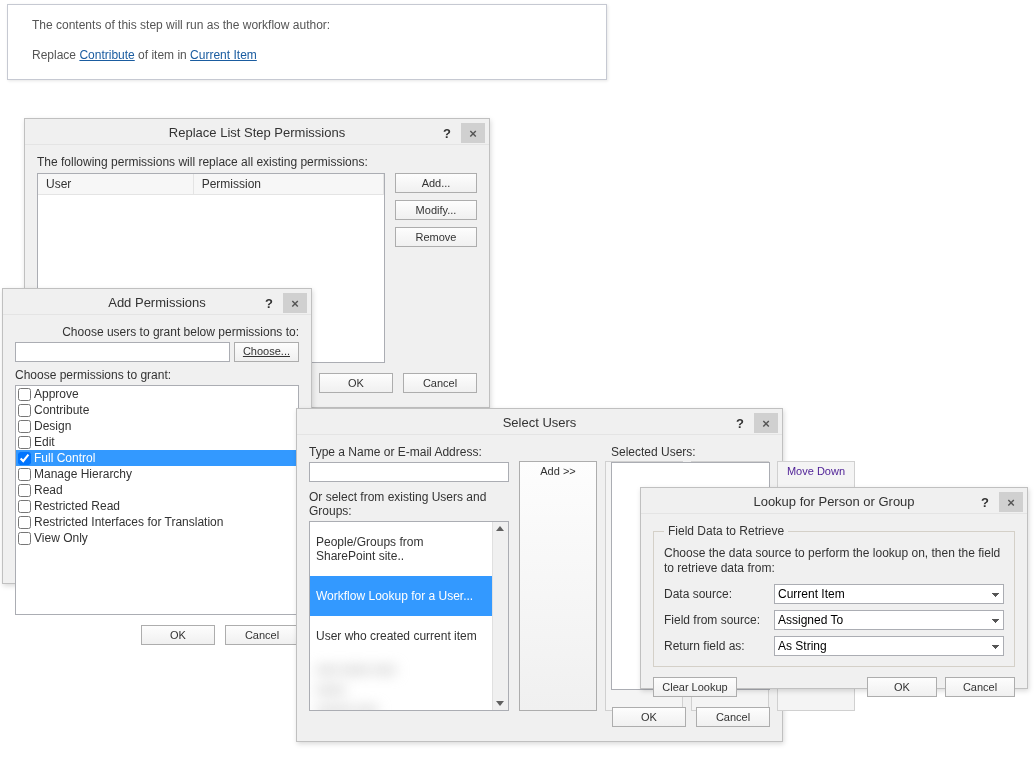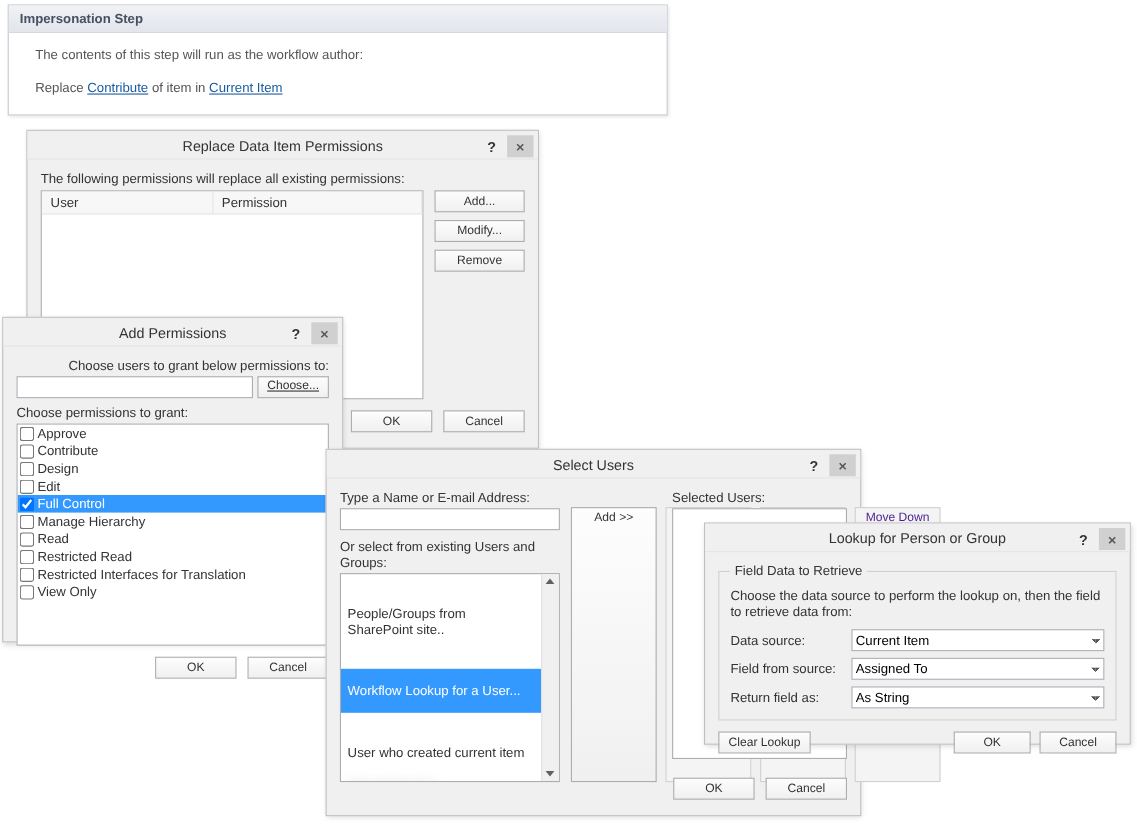--- a/index.html
+++ b/index.html
@@ -98,49 +98,48 @@
     background:#f0f0f0; border-left:1px solid #e0e0e0;
   }
   .vscroll::before, .vscroll::after {
     content:""; position:absolute; left:3px; width:0;height:0;
     border-left:4px solid transparent; border-right:4px solid transparent;
   }
   .vscroll::before { top:4px; border-bottom:5px solid #606060;}
   .vscroll::after { bottom:4px; border-top:5px solid #606060;}
 
   .blurred { filter: blur(7px); color:#bbb; padding:4px 6px; line-height:20px;}
-  .lb-item { padding:13px 6px;margin-top:16px; }
+  .lb-item { padding:13px 6px; }
   .lb-item.sel { background:#3399ff; color:#fff;}
   
   .sel-tri {
     appearance:none; -webkit-appearance:none;
     background:#fff;
     padding-right:18px;
     background-image: linear-gradient(45deg, transparent 50%, #555 50%), linear-gradient(135deg, #555 50%, transparent 50%);
     background-position: right 7px top 8px, right 3px top 8px;
     background-size: 4px 4px, 4px 4px;
     background-repeat:no-repeat;
   }
 </style>
 </head>
 <body>
 
 <div class="imp-panel">
-  <div class="imp-header">Impersonation Step</div>
   <div class="imp-body">
     <div>The contents of this step will run as the workflow author:</div>
     <div style="margin-top:10px;">
       <span>Replace </span><a>Contribute</a><span> of item in </span><a>Current Item</a>
     </div>
   </div>
 </div>
 
 <div class="dialog" style="left:24px; top:118px; width:466px; height:290px;">
   <div class="dialog-title">
-    <span>Replace Data Item Permissions</span>
+    <span>Replace List Step Permissions</span>
     <div class="controls">
       <div class="help-btn">?</div>
       <div class="close-btn">×</div>
     </div>
   </div>
   <div class="dialog-body" style="height:calc(100% - 30px); position:relative;">
     <div style="margin-bottom:4px;">The following permissions will replace all existing permissions:</div>
     <div style="display:flex; gap:10px;">
       <div class="listbox" style="flex:1; height:190px;">
         <div class="col-header">
@@ -169,21 +168,21 @@
       <div class="close-btn">×</div>
     </div>
   </div>
   <div class="dialog-body">
     <div style="margin-bottom:3px;text-align:right;">Choose users to grant below permissions to:</div>
     <div style="display:flex; gap:4px; margin-bottom:6px;">
       <input type="text" style="flex: 1 1 0%;">
       <div class="btn btn-sm" style="min-width:64px;">Choose...</div>
     </div>
     <div style="margin-bottom:3px;">Choose permissions to grant:</div>
-    <div class="listbox" id="perm-list" style="height:202px; overflow:auto;">
+    <div class="listbox" id="perm-list" style="height:230px; overflow:auto;">
         <div class="chk-row">
           <input type="checkbox" style="">
           <span>Approve</span>
         </div>
         <div class="chk-row">
           <input type="checkbox" style="">
           <span>Contribute</span>
         </div>
         <div class="chk-row">
           <input type="checkbox" style="">
@@ -260,21 +259,21 @@
         <div class="listbox" style="height:228px;"></div>
       </div>
     </div>
     <div style="position:absolute; right:12px; bottom:10px; display:flex; gap:10px;">
       <div class="btn" style="min-width:74px;">OK</div>
       <div class="btn" style="min-width:74px;">Cancel</div>
     </div>
   </div>
 </div>
 
-<div class="dialog" style="left:640px; top:475px; width:388px; height:202px;">
+<div class="dialog" style="left:640px; top:487px; width:388px; height:202px;">
   <div class="dialog-title">
     <span>Lookup for Person or Group</span>
     <div class="controls">
       <div class="help-btn">?</div>
       <div class="close-btn">×</div>
     </div>
   </div>
   <div class="dialog-body">
     <fieldset>
       <legend>Field Data to Retrieve</legend>

